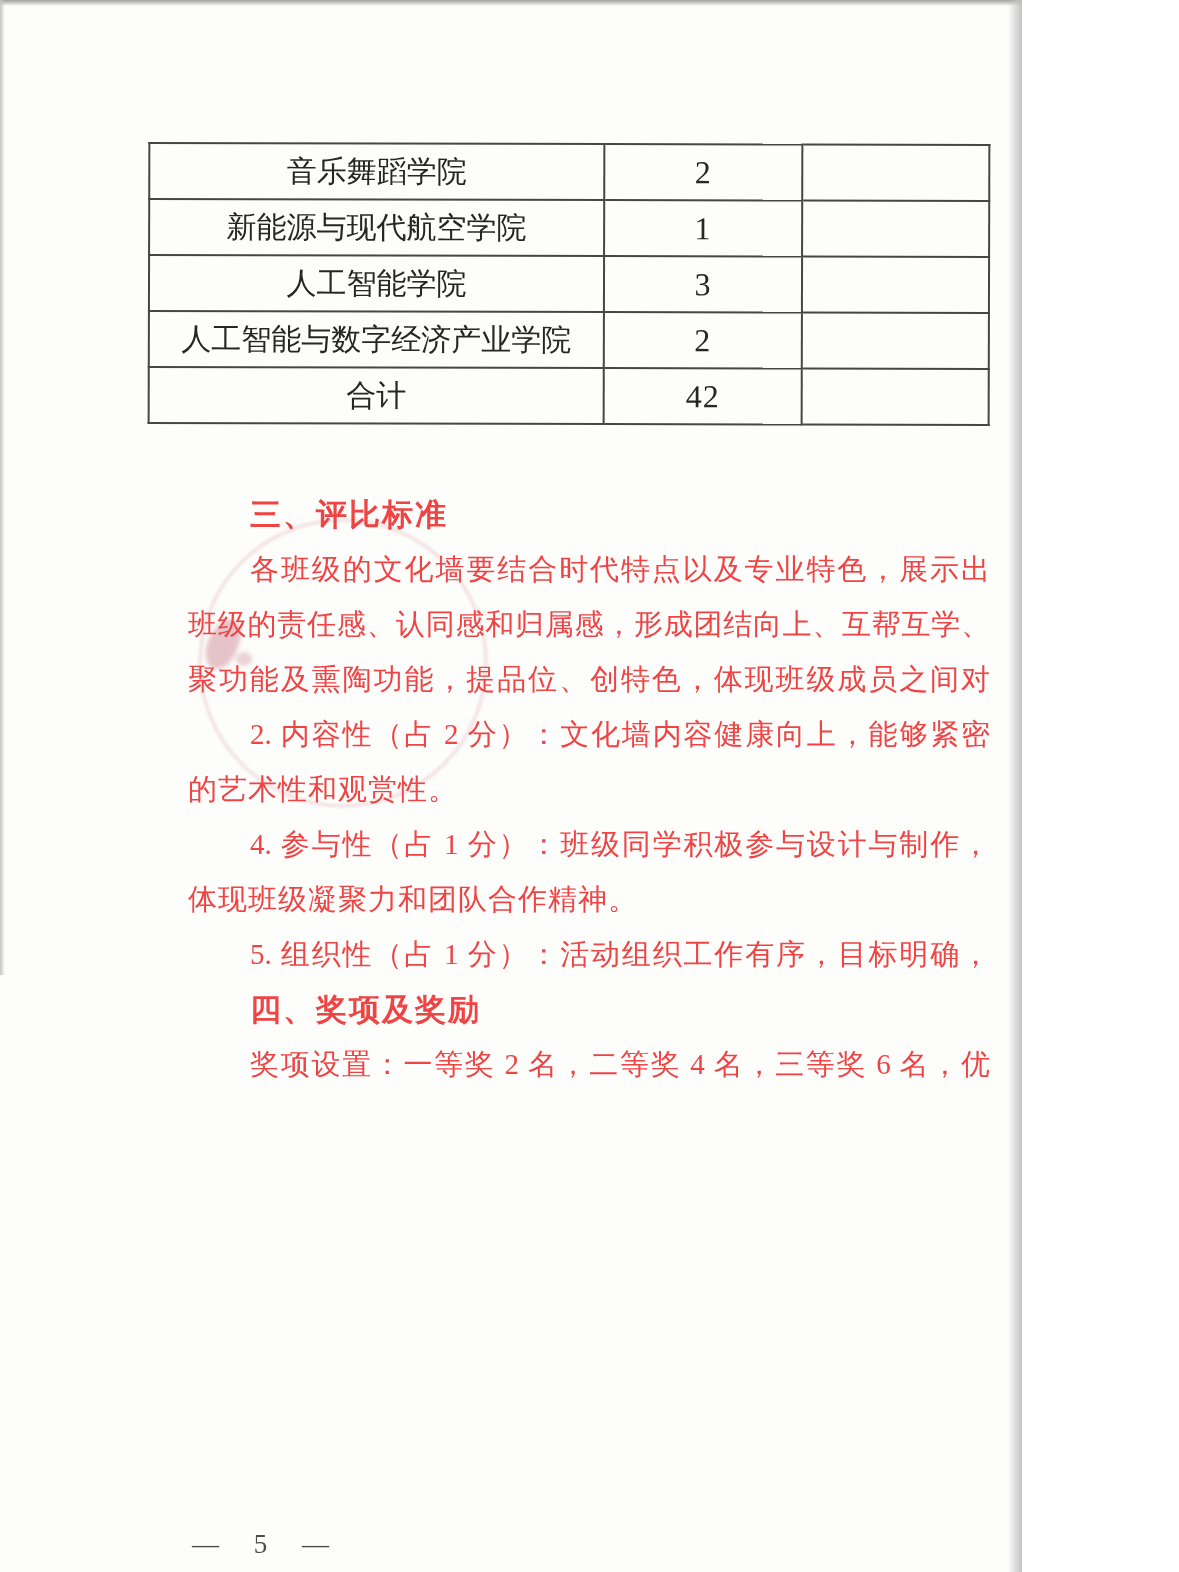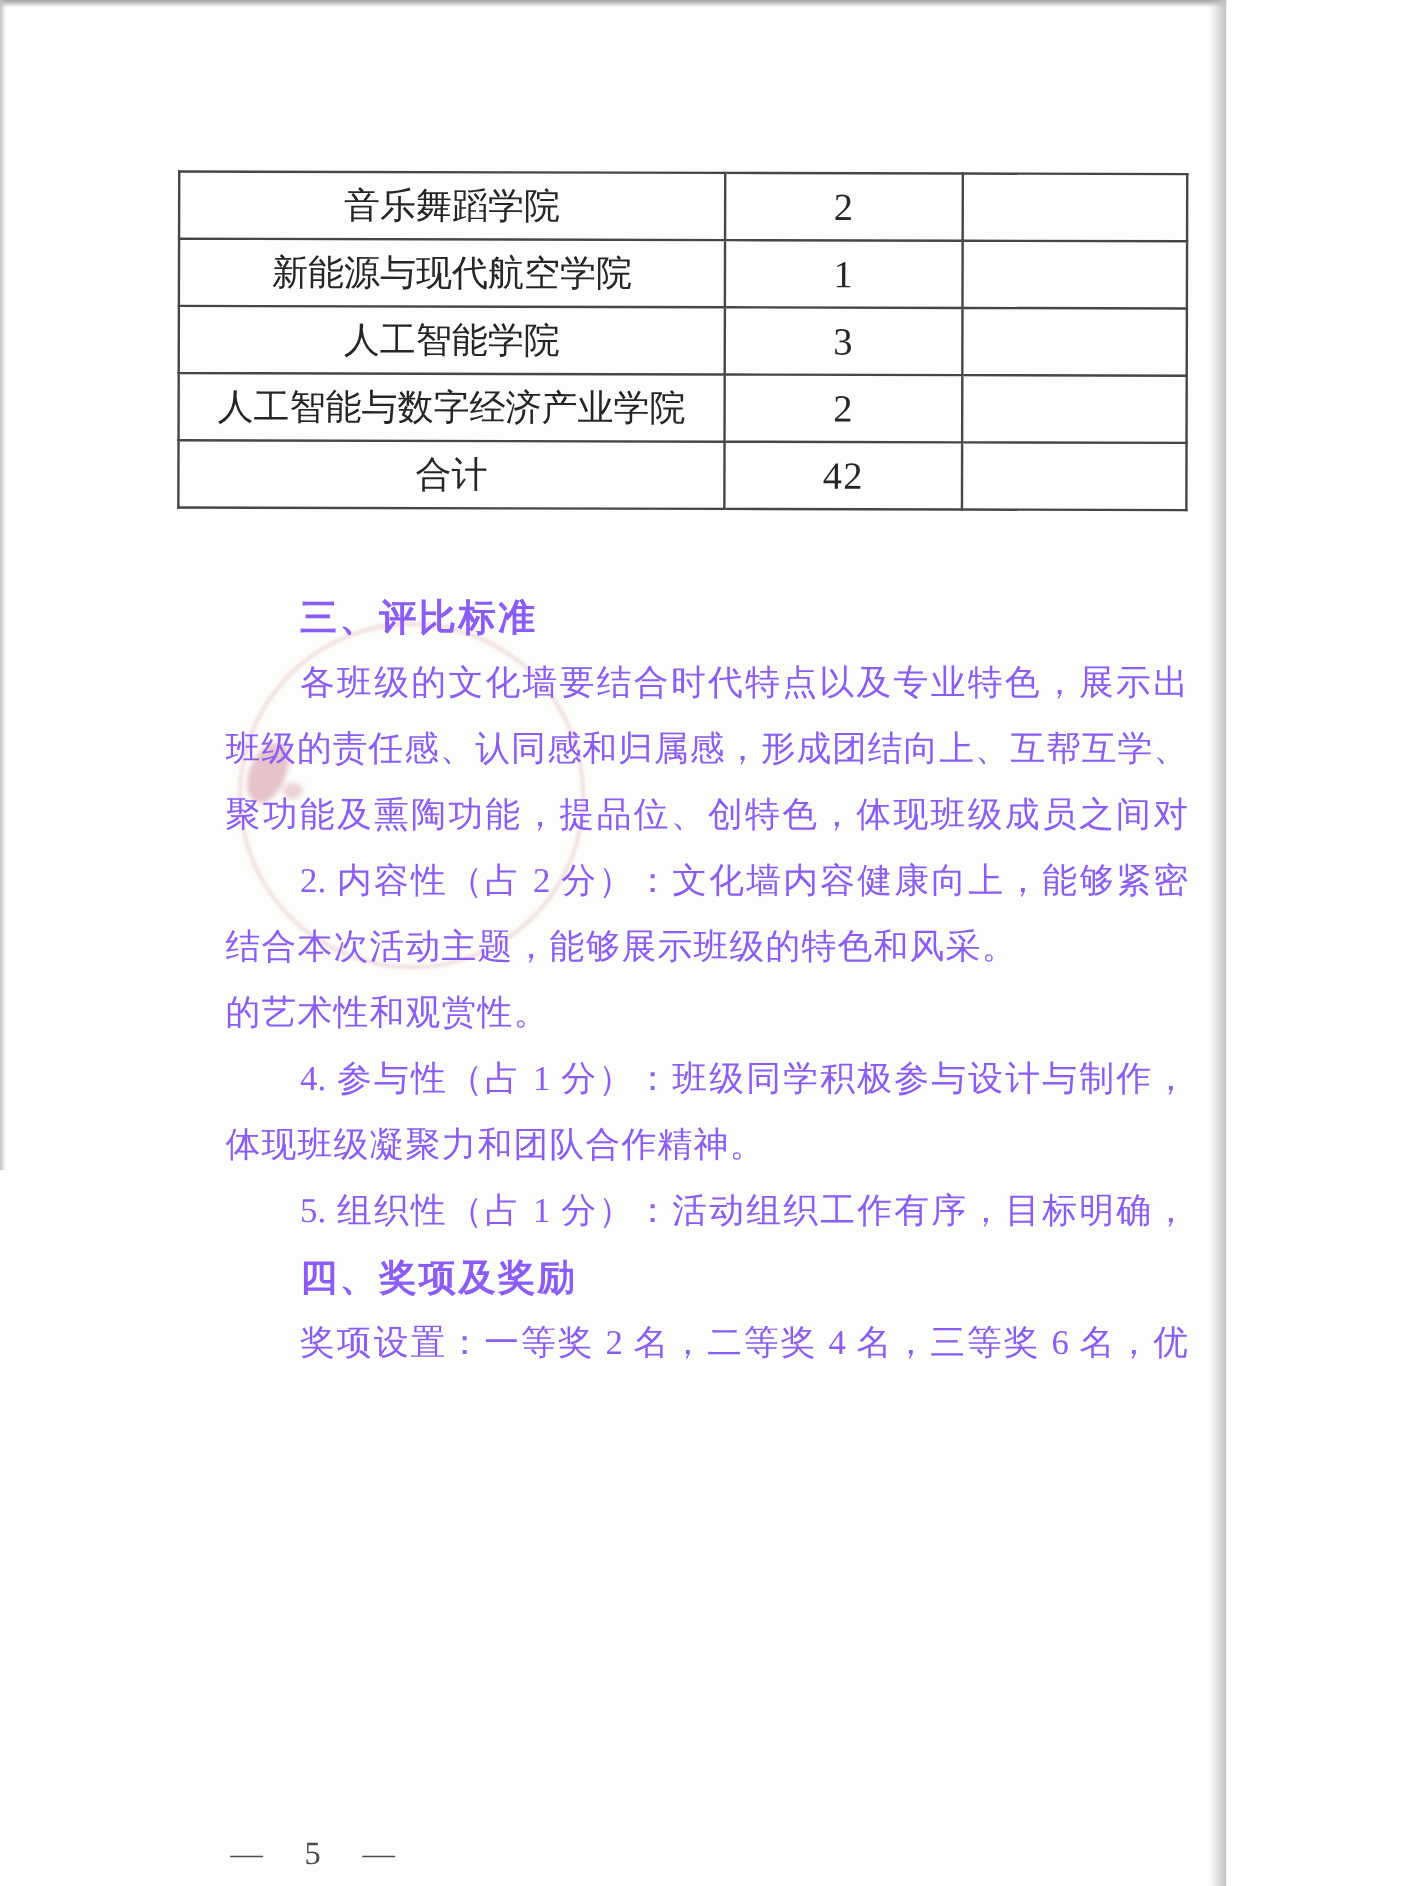--- a/index.html
+++ b/index.html
@@ -30,21 +30,21 @@
   
   .table-wrap{position:absolute;left:148px;top:143px;transform:rotate(0.15deg);}
   table{border-collapse:collapse;table-layout:fixed;width:840px;}
   col.c1{width:455px;} col.c2{width:198px;} col.c3{width:187px;}
   td{border:2px solid #464646;height:54px;text-align:center;
      font-size:30px;color:#262626;padding:0;overflow:hidden;}
   td.num{font-size:32px;letter-spacing:1px;}
   
   .doc{position:absolute;left:188px;top:487px;width:802px;}
   .line{height:55px;line-height:55px;font-size:29px;
-        white-space:nowrap;overflow:hidden;color:#8b5cf6;
+        white-space:nowrap;overflow:hidden;color:#ef4444;
         letter-spacing:1px;}
   .line.justify{white-space:normal;text-align:justify;text-align-last:justify;
         text-justify:inter-character;letter-spacing:0;font-family:Liberation Serif, serif;}
   .line.indent{padding-left:62px;}
   .line.heading{font-weight:700;font-size:31px;letter-spacing:2px;
         font-family:"Liberation Sans","DejaVu Sans",sans-serif;}
   
   .footer{position:absolute;left:192px;top:1526px;height:36px;
     line-height:36px;font-size:27px;color:#4c4c4c;letter-spacing:14px;
     white-space:nowrap;}
@@ -98,21 +98,20 @@
         </tbody>
     </table>
   </div>
 
   <div class="doc">
       <div class="line heading indent">三、评比标准</div>
       <div class="line indent justify">各班级的文化墙要结合时代特点以及专业特色，展示出</div>
       <div class="line justify">班级的责任感、认同感和归属感，形成团结向上、互帮互学、</div>
       <div class="line justify">聚功能及熏陶功能，提品位、创特色，体现班级成员之间对</div>
       <div class="line indent justify">2. 内容性（占 2 分）：文化墙内容健康向上，能够紧密</div>
-      <div class="line">结合本次活动主题，能够展示班级的特色和风采。</div>
       <div class="line">的艺术性和观赏性。</div>
       <div class="line indent justify">4. 参与性（占 1 分）：班级同学积极参与设计与制作，</div>
       <div class="line">体现班级凝聚力和团队合作精神。</div>
       <div class="line indent justify">5. 组织性（占 1 分）：活动组织工作有序，目标明确，</div>
       <div class="line heading indent">四、奖项及奖励</div>
       <div class="line indent justify">奖项设置：一等奖 2 名，二等奖 4 名，三等奖 6 名，优</div>
     </div>
 
   <div class="footer">— 5 —</div>
 

